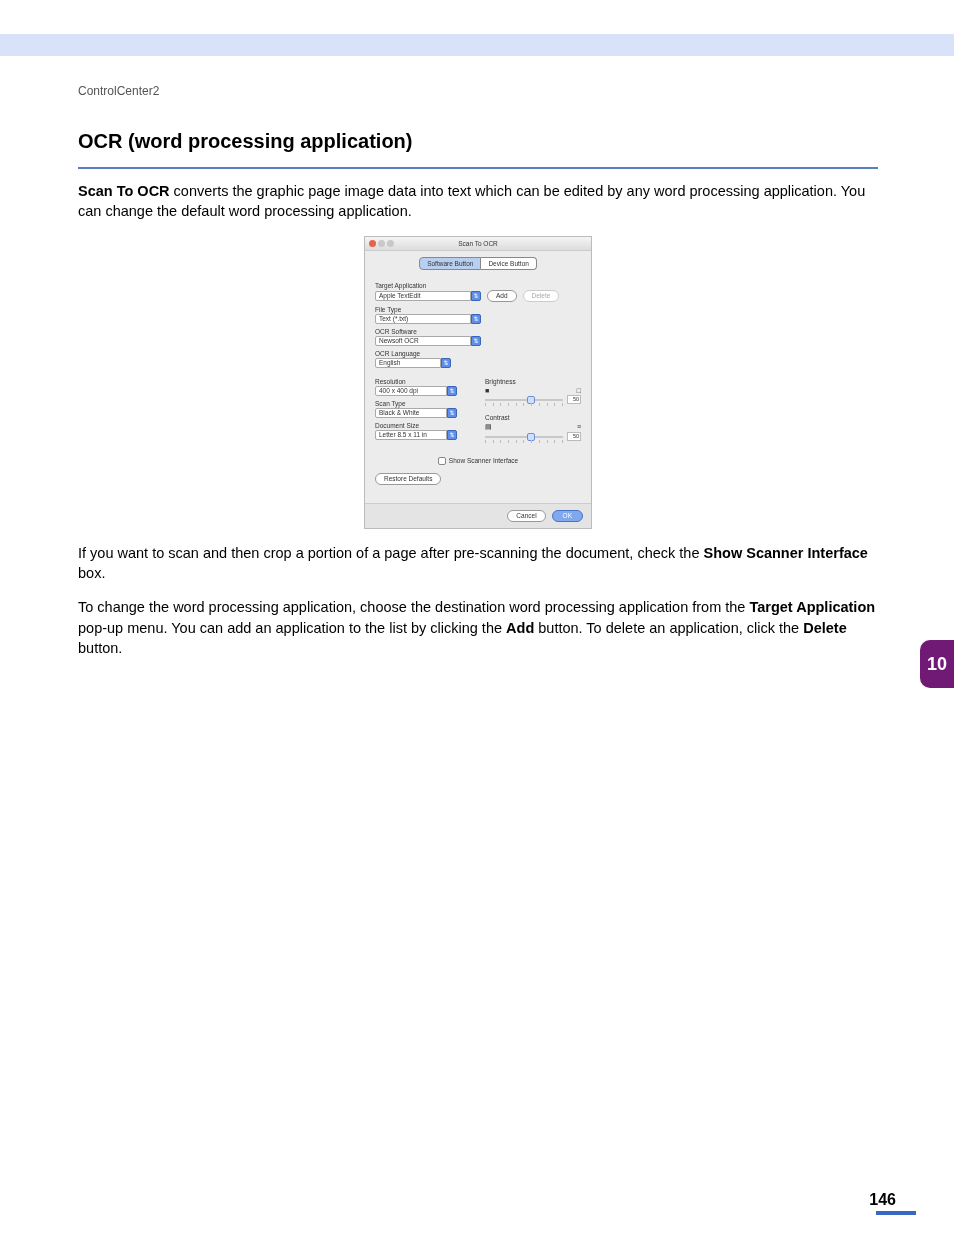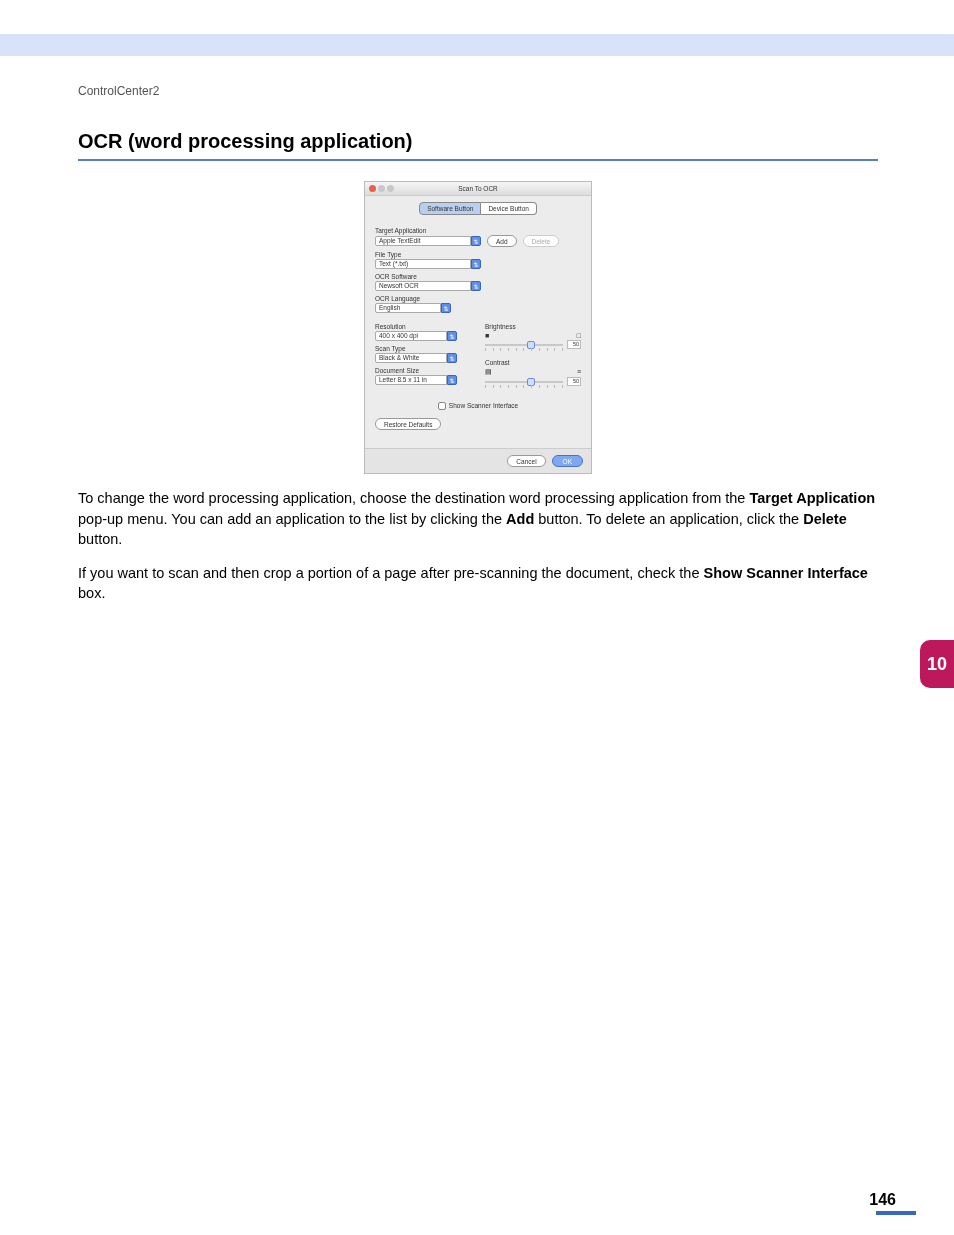--- a/index.html
+++ b/index.html
@@ -16,21 +16,21 @@
     top: 34px; left: 0; right: 0;
     height: 22px;
     background: #d8e2f9;
   }
   .page-tab {
     position: absolute;
     right: 0;
     top: 640px;
     width: 34px;
     height: 48px;
-    background: #be185d;
+    background: #701a75;
     border-radius: 10px 0 0 10px;
     color: #fff;
     font-size: 18px;
     font-weight: bold;
     display: flex;
     align-items: center;
     justify-content: center;
   }
   .header-label {
     position: absolute;
@@ -40,23 +40,23 @@
   }
   .content {
     position: absolute;
     top: 130px;
     left: 78px;
     width: 800px;
   }
   h1.section-title {
     font-size: 20px;
     font-weight: bold;
-    padding-bottom: 6px;
+    padding-bottom: 14px;
     border-bottom: 2px solid #5a7fc0;
-    margin-bottom: 20px;
+    margin-bottom: 12px;
   }
   .para {
     font-size: 14.5px;
     line-height: 1.4;
     margin-bottom: 14px;
     color: #000;
   }
   .screenshot-wrap {
     width: 100%;
     display: flex;
@@ -125,20 +125,23 @@
 </head>
 <body>
 
 <div class="top-bar"></div>
 <div class="page-tab">10</div>
 <div class="header-label">ControlCenter2</div>
 
 <div class="content">
   <h1 class="section-title">OCR (word processing application)</h1>
 
+  <p class="para">
+    <b>Scan To OCR</b><span> converts the graphic page image data into text which can be edited by any word processing application. You can change the default word processing application.</span>
+  </p>
 
 
   <div class="screenshot-wrap">
     <div class="dlg">
       <div class="dlg-titlebar">
         <div class="dots">
           <span class="dot-red"></span>
           <span class="dot-grey"></span>
           <span class="dot-grey"></span>
         </div>
@@ -259,22 +262,22 @@
         </div>
       </div>
       <div class="dlg-footer">
         <div class="pillbtn">Cancel</div>
         <div class="okbtn">OK</div>
       </div>
     </div>
   </div>
 
   <p class="para">
+    <span>If you want to scan and then crop a portion of a page after pre-scanning the document, check the </span><b>Show Scanner Interface</b><span> box.</span>
+  </p>
+
+  <p class="para">
     <span>To change the word processing application, choose the destination word processing application from the </span><b>Target Application</b><span> pop-up menu. You can add an application to the list by clicking the </span><b>Add</b><span> button. To delete an application, click the </span><b>Delete</b><span> button.</span>
   </p>
-
-  <p class="para">
-    <span>If you want to scan and then crop a portion of a page after pre-scanning the document, check the </span><b>Show Scanner Interface</b><span> box.</span>
-  </p>
 </div>
 
 <div class="page-number">146</div>
 <div class="page-number-line"></div>
 
 </body></html>

